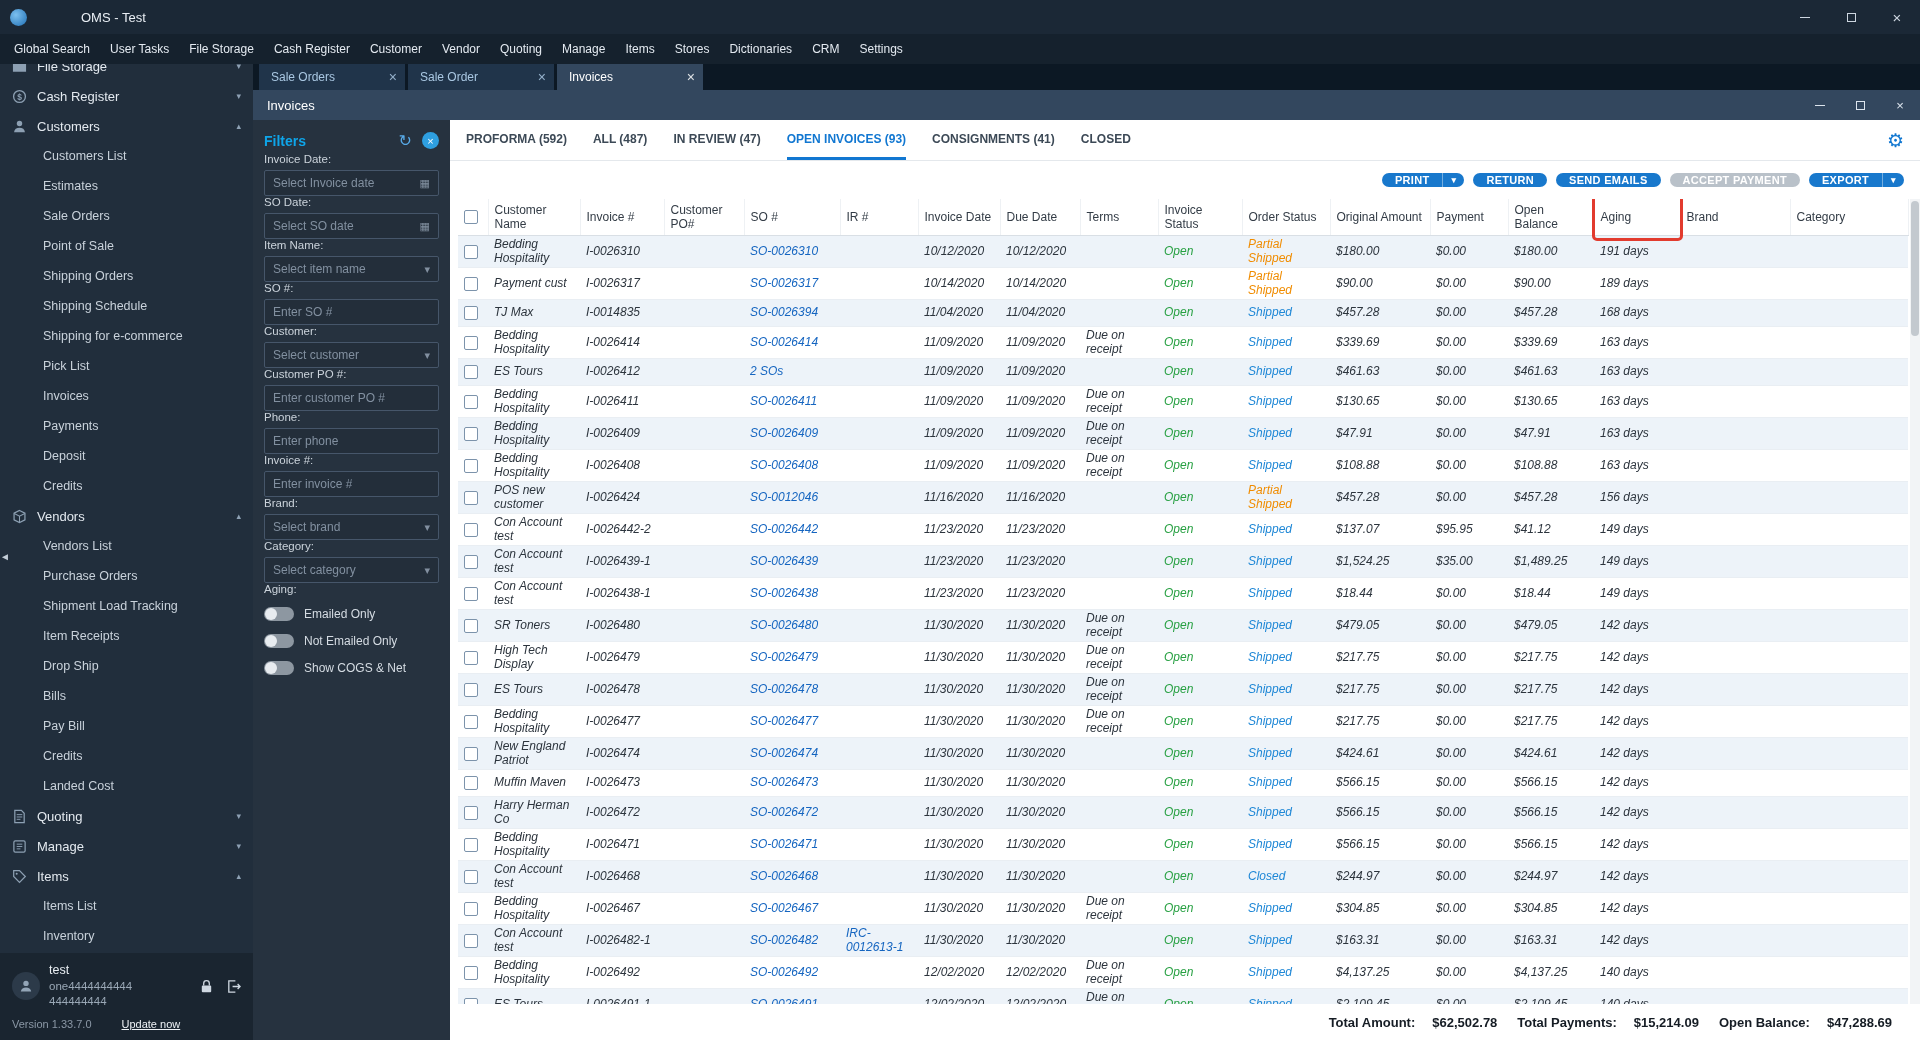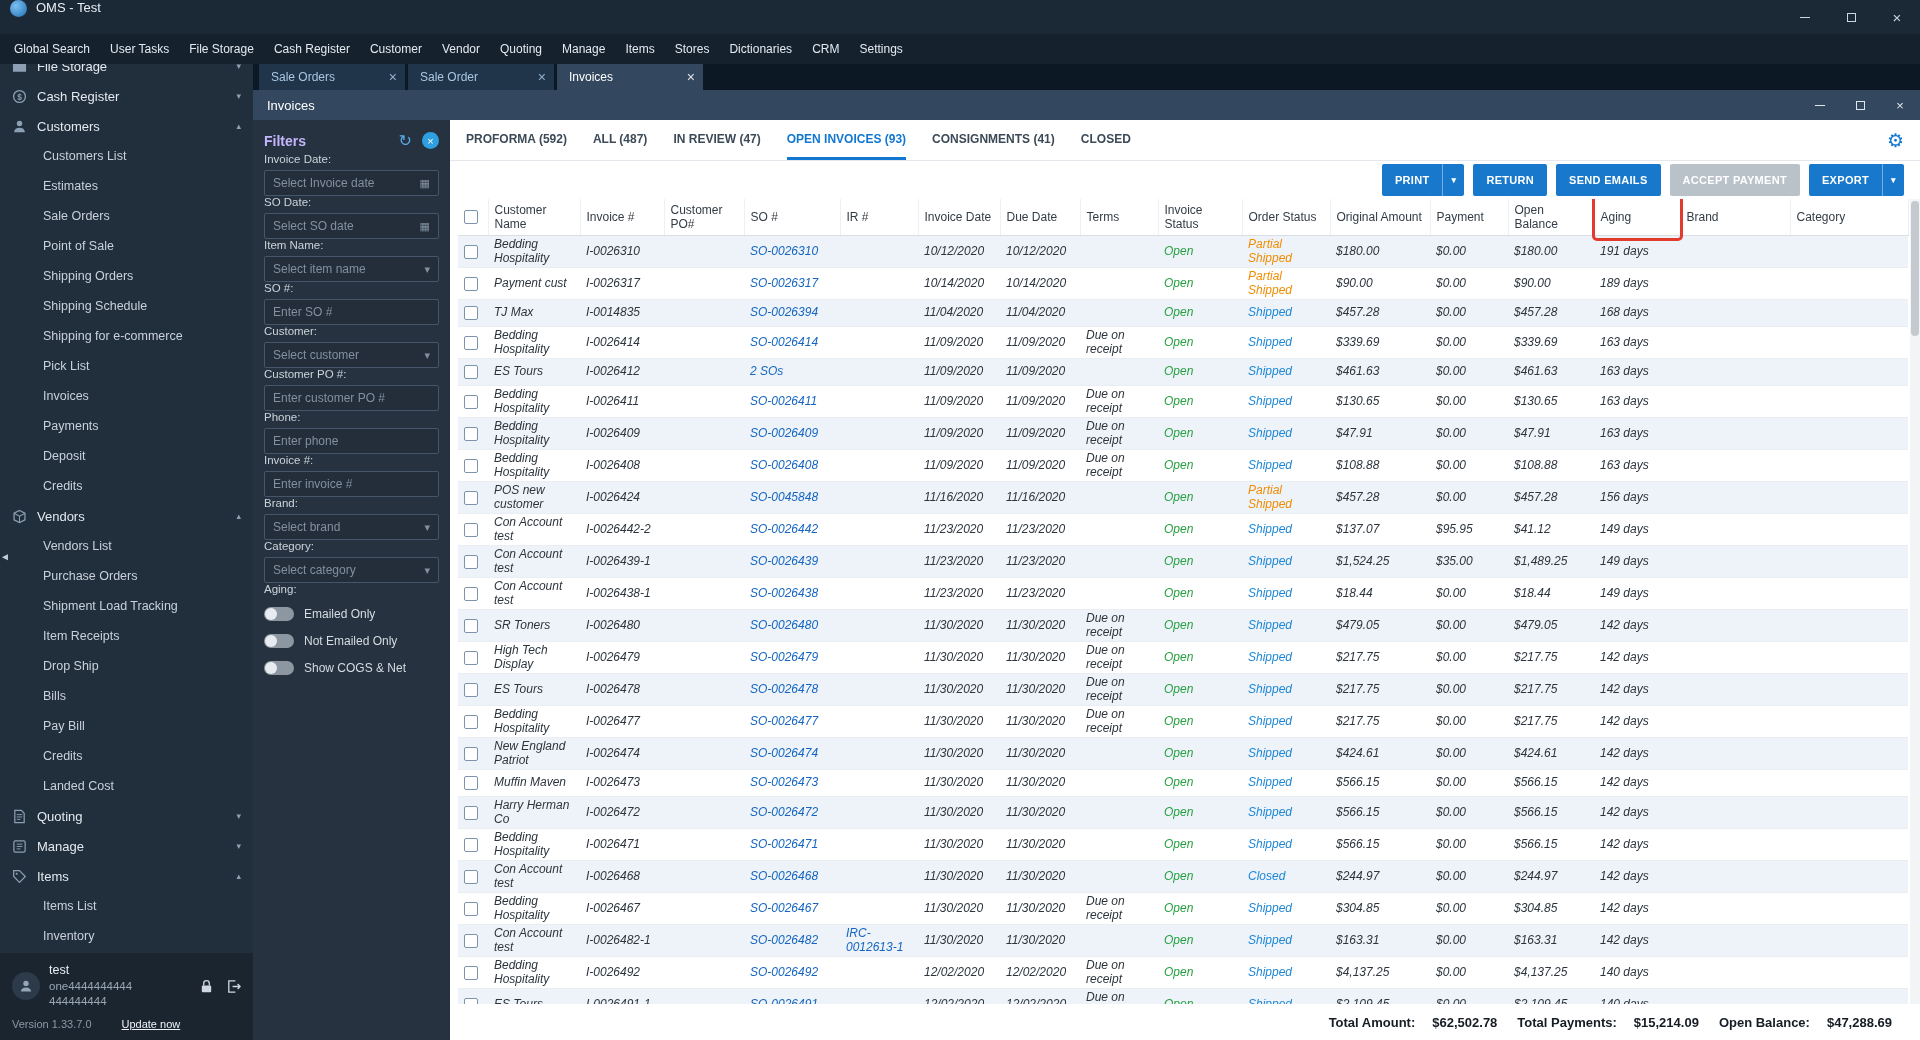--- a/index.html
+++ b/index.html
@@ -1,20 +1,20 @@
 <!DOCTYPE html>
 <html><head>
 <meta charset="utf-8">
 <style>
   *{box-sizing:border-box;margin:0;padding:0;}
   body{margin:0;background:#2b3138;font-family:"Liberation Sans",sans-serif;}
   .app{position:relative;width:1920px;height:1040px;background:#fff;overflow:hidden;}
 
   
-  .titlebar{height:34px;background:#1b2836;display:flex;align-items:flex-start;color:#e9eef4;}
+  .titlebar{height:34px;background:#1b2836;display:flex;align-items:center;color:#e9eef4;gap:45px;}
   .app-logo{width:17px;height:17px;border-radius:50%;background:radial-gradient(circle at 35% 35%,#7cc0ef,#1f6fb4);margin:0 9px 0 10px;flex-shrink:0;}
   .app-title{font-size:13px;}
   .win-controls{margin-left:auto;display:flex;height:100%;}
   .win-btn{width:46px;height:100%;display:flex;align-items:center;justify-content:center;color:#cdd6e0;font-size:15px;cursor:pointer;}
   .glyph-min{width:10px;border-bottom:1px solid currentColor;display:block;}
   .glyph-restore{width:9px;height:9px;border:1px solid currentColor;display:block;}
 
   
   .menubar{height:30px;background:#15212d;display:flex;align-items:center;padding:0 4px;}
   .menu-item{padding:0 10px;font-size:12px;color:#e4eaf1;cursor:pointer;white-space:nowrap;}
@@ -51,21 +51,21 @@
   .doc-tab-close{font-size:14px;margin-left:6px;opacity:.85;cursor:pointer;}
 
   .window{flex:1;display:flex;flex-direction:column;min-height:0;background:#fff;}
   .window-titlebar{height:30px;background:#33475e;display:flex;align-items:center;color:#fff;font-size:13px;padding-left:14px;flex-shrink:0;}
   .window-titlebar .win-btn{width:40px;font-size:13px;color:#dde5ee;}
   .window-body{flex:1;display:flex;min-height:0;}
 
   
   .filters{width:197px;background:#26323f;flex-shrink:0;padding:0 11px;overflow:hidden;}
   .filters-header{display:flex;align-items:center;gap:10px;padding:12px 0 4px;}
-  .filters-title{color:#c4b5fd;font-size:14px;font-weight:bold;flex:1;}
+  .filters-title{color:#0ea5e9;font-size:14px;font-weight:bold;flex:1;}
   .refresh-icon{color:#58aae8;font-size:16px;cursor:pointer;line-height:1;}
   .filters-close{width:17px;height:17px;border-radius:50%;background:#2e9fe0;color:#fff;font-size:11px;display:flex;align-items:center;justify-content:center;cursor:pointer;flex-shrink:0;}
   .f-label{font-size:11.5px;color:#cbd3db;margin:0 0 5px;}
   .f-input{height:26px;border:1px solid #46566a;border-radius:2px;display:flex;align-items:center;justify-content:space-between;padding:0 8px;color:#8290a0;font-size:12px;cursor:text;background:rgba(0,0,0,.08);}
   .ph{overflow:hidden;white-space:nowrap;text-overflow:ellipsis;}
   .f-icon{color:#8290a0;font-size:11px;margin-left:6px;cursor:pointer;}
   .aging-box{display:flex;gap:10px;border:3px solid #e23b2e;border-radius:5px;padding:8px 7px;margin:0 -8px 4px;}
   .spin-input{flex:1;height:24px;border:1px solid #46566a;border-radius:2px;display:flex;align-items:center;justify-content:space-between;padding:0 3px 0 8px;color:#8290a0;font-size:12px;background:rgba(0,0,0,.08);min-width:0;}
   .spinners{display:flex;flex-direction:column;line-height:5.5px;font-size:6.5px;color:#93a1af;cursor:pointer;}
   .spinners i{font-style:normal;}
@@ -75,21 +75,21 @@
   .toggle-label{font-size:12px;color:#d5dce3;}
 
   
   .content{flex:1;display:flex;flex-direction:column;min-width:0;background:#fff;}
   .tabstrip{height:41px;display:flex;align-items:center;gap:26px;padding:0 16px;border-bottom:1px solid #e4e8ec;flex-shrink:0;}
   .inv-tab{font-size:12px;font-weight:bold;color:#3c4956;cursor:pointer;height:100%;display:flex;align-items:center;border-bottom:3px solid transparent;}
   .inv-tab.active{color:#1177d1;border-bottom-color:#1177d1;}
   .gear{margin-left:auto;color:#1177d1;font-size:19px;cursor:pointer;line-height:1;}
 
   .actions{height:38px;display:flex;align-items:center;justify-content:flex-end;gap:9px;padding-right:16px;flex-shrink:0;}
-  .action-btn{display:inline-flex;align-items:center;height:32px;background:#1878cc;color:#fff;font-size:11px;font-weight:bold;letter-spacing:.3px;border-radius:2px;cursor:pointer;}
+  .action-btn{display:inline-flex;align-items:center;height:14px;background:#1878cc;color:#fff;font-size:11px;font-weight:bold;letter-spacing:.3px;border-radius:8px;cursor:pointer;}
   .action-btn .a-label{padding:0 13px;white-space:nowrap;}
   .action-btn.disabled{background:#b9c1c9;}
   .action-btn .caret{width:22px;align-self:stretch;display:flex;align-items:center;justify-content:center;border-left:1px solid rgba(255,255,255,.4);font-size:9px;}
 
   .table-area{flex:1;position:relative;overflow:hidden;padding-left:8px;min-height:0;}
   table{border-collapse:collapse;table-layout:fixed;width:1450px;}
   th{font-size:12px;font-weight:normal;color:#333c46;text-align:left;padding:4px 6px;border-bottom:1px solid #d9dfe5;border-right:1px solid #eef1f4;height:34px;vertical-align:middle;position:relative;}
   td{font-size:12px;color:#2c343d;padding:2px 6px;vertical-align:middle;line-height:13.5px;height:27px;overflow:hidden;}
   tbody tr{border-bottom:1px solid #e9eef3;font-style:italic;}
   tbody tr:nth-child(odd){background:#edf3f9;}
@@ -620,21 +620,21 @@
                       <td></td>
                       <td></td>
                     </tr>
                     <tr>
                       <td>
                         <div class="checkbox"></div>
                       </td>
                       <td>POS new customer</td>
                       <td>I-0026424</td>
                       <td></td>
-                      <td><span class="link">SO-0045848</span></td>
+                      <td><span class="link">SO-0012046</span></td>
                       <td></td>
                       <td>11/16/2020</td>
                       <td>11/16/2020</td>
                       <td></td>
                       <td><span style="color: rgb(39, 160, 66);">Open</span></td>
                       <td><span style="color: rgb(240, 140, 0);">Partial Shipped</span></td>
                       <td>$457.28</td>
                       <td>$0.00</td>
                       <td>$457.28</td>
                       <td>156 days</td>

